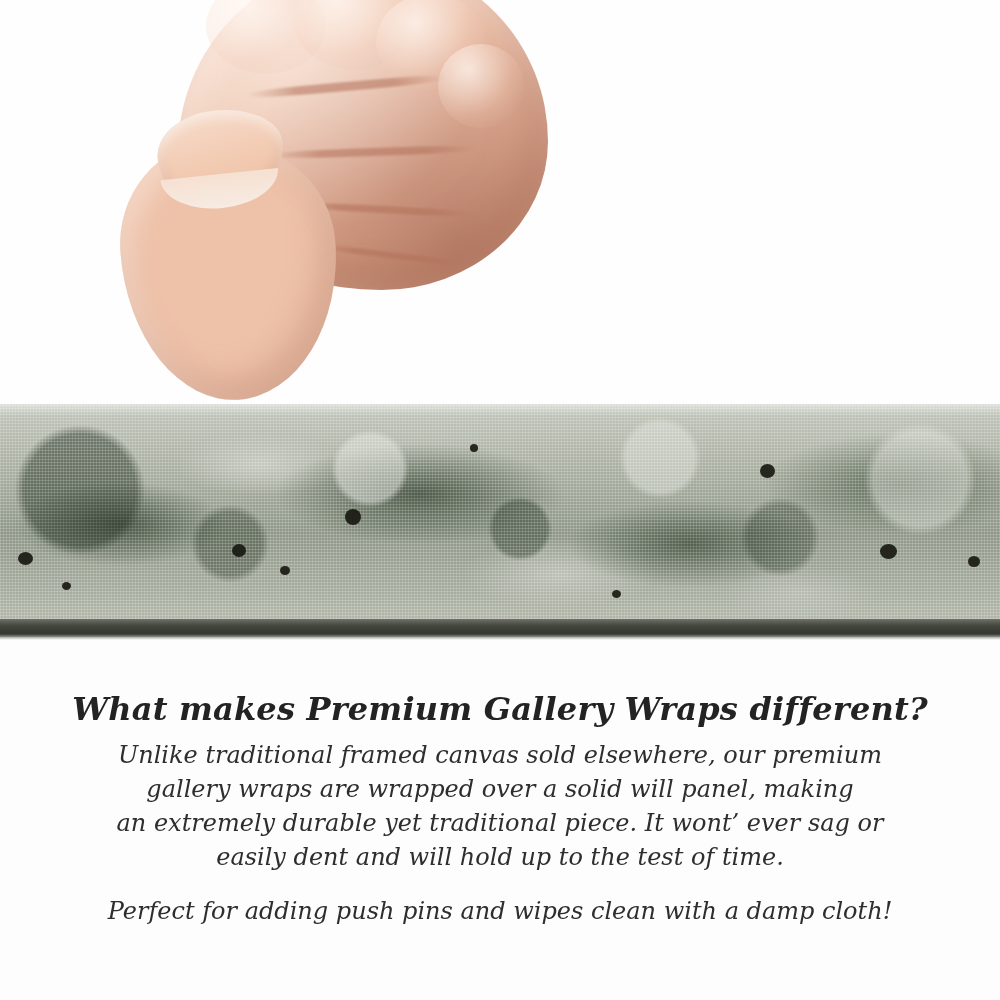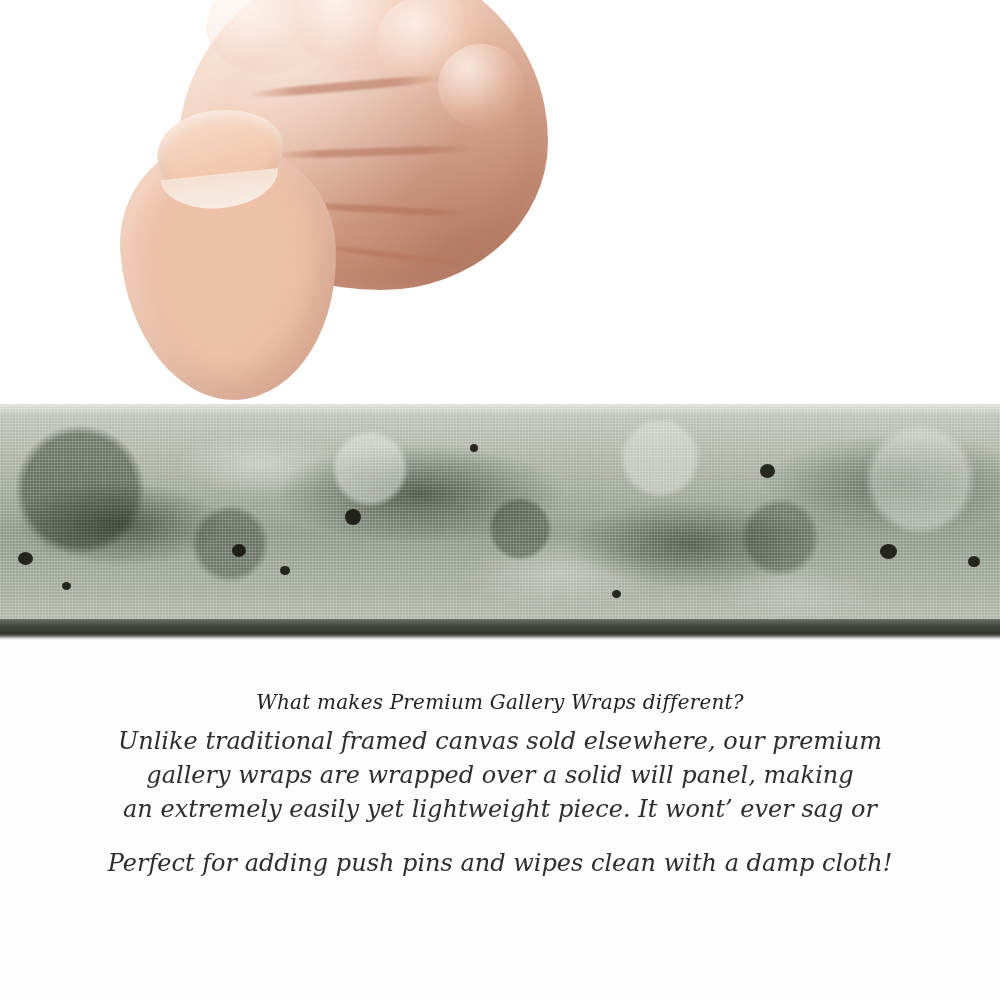--- a/index.html
+++ b/index.html
@@ -191,23 +191,23 @@
     position: absolute;
     left: 0;
     top: 690px;
     width: 1000px;
     text-align: center;
     font-family: "DejaVu Serif", serif;
     color: #2b2b2b;
   }
   .caption h2 {
     margin: 0 0 10px 0;
-    font-size: 20px;
+    font-size: 32px;
     font-style: italic;
-    font-weight: 400;
+    font-weight: 700;
     letter-spacing: 0.2px;
     color: #232323;
   }
   .caption p {
     margin: 0;
     font-size: 24px;
     font-style: italic;
     line-height: 1.42;
     color: #2e2e2e;
   }
@@ -253,18 +253,19 @@
     </div>
     <div class="strip-bottom"></div>
     <div class="strip-bottom-edge"></div>
   </div>
 
   <div class="caption">
     <h2>What makes Premium Gallery Wraps different?</h2>
     <p>
       <span class="line">Unlike traditional framed canvas sold elsewhere, our premium</span>
       <span class="line">gallery wraps are wrapped over a solid will panel, making</span>
-      <span class="line">an extremely easily yet lightweight piece. It wont’ ever sag or</span>
+      <span class="line">an extremely durable yet traditional piece. It wont’ ever sag or</span>
+      <span class="line">easily dent and will hold up to the test of time.</span>
       <span class="last">Perfect for adding push pins and wipes clean with a damp cloth!</span>
     </p>
   </div>
 
 </div>
 
 </body></html>

